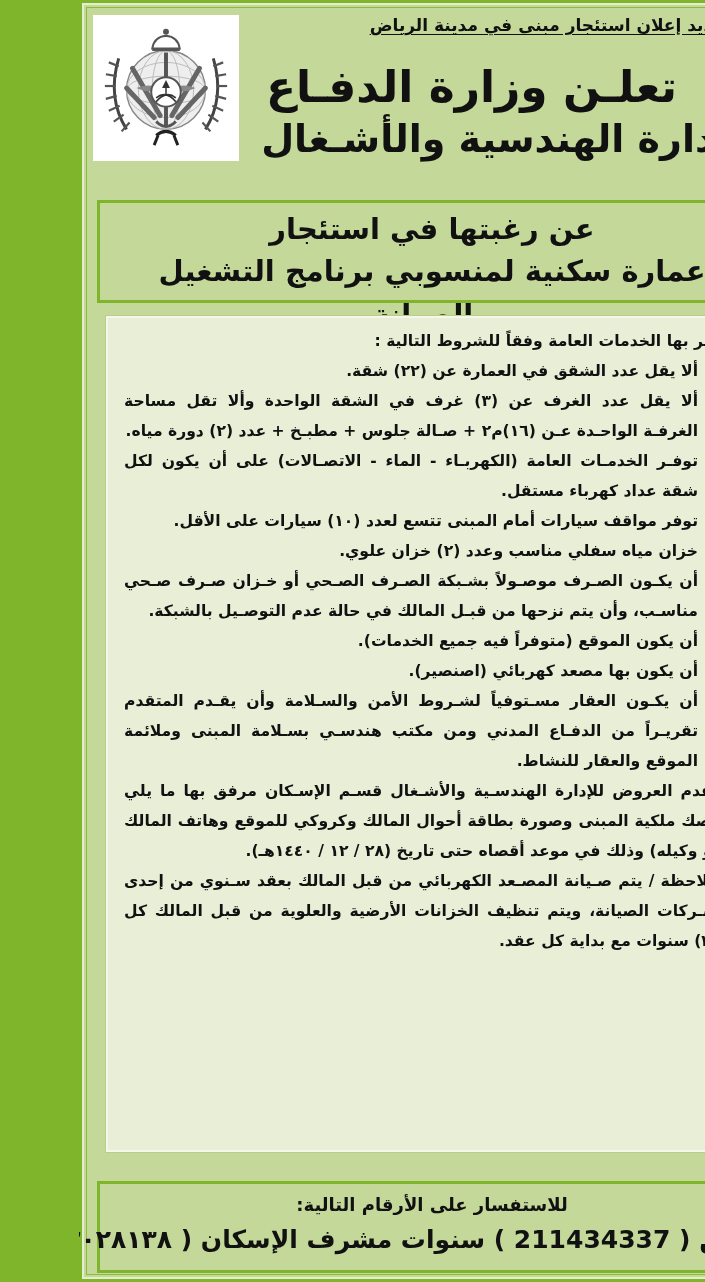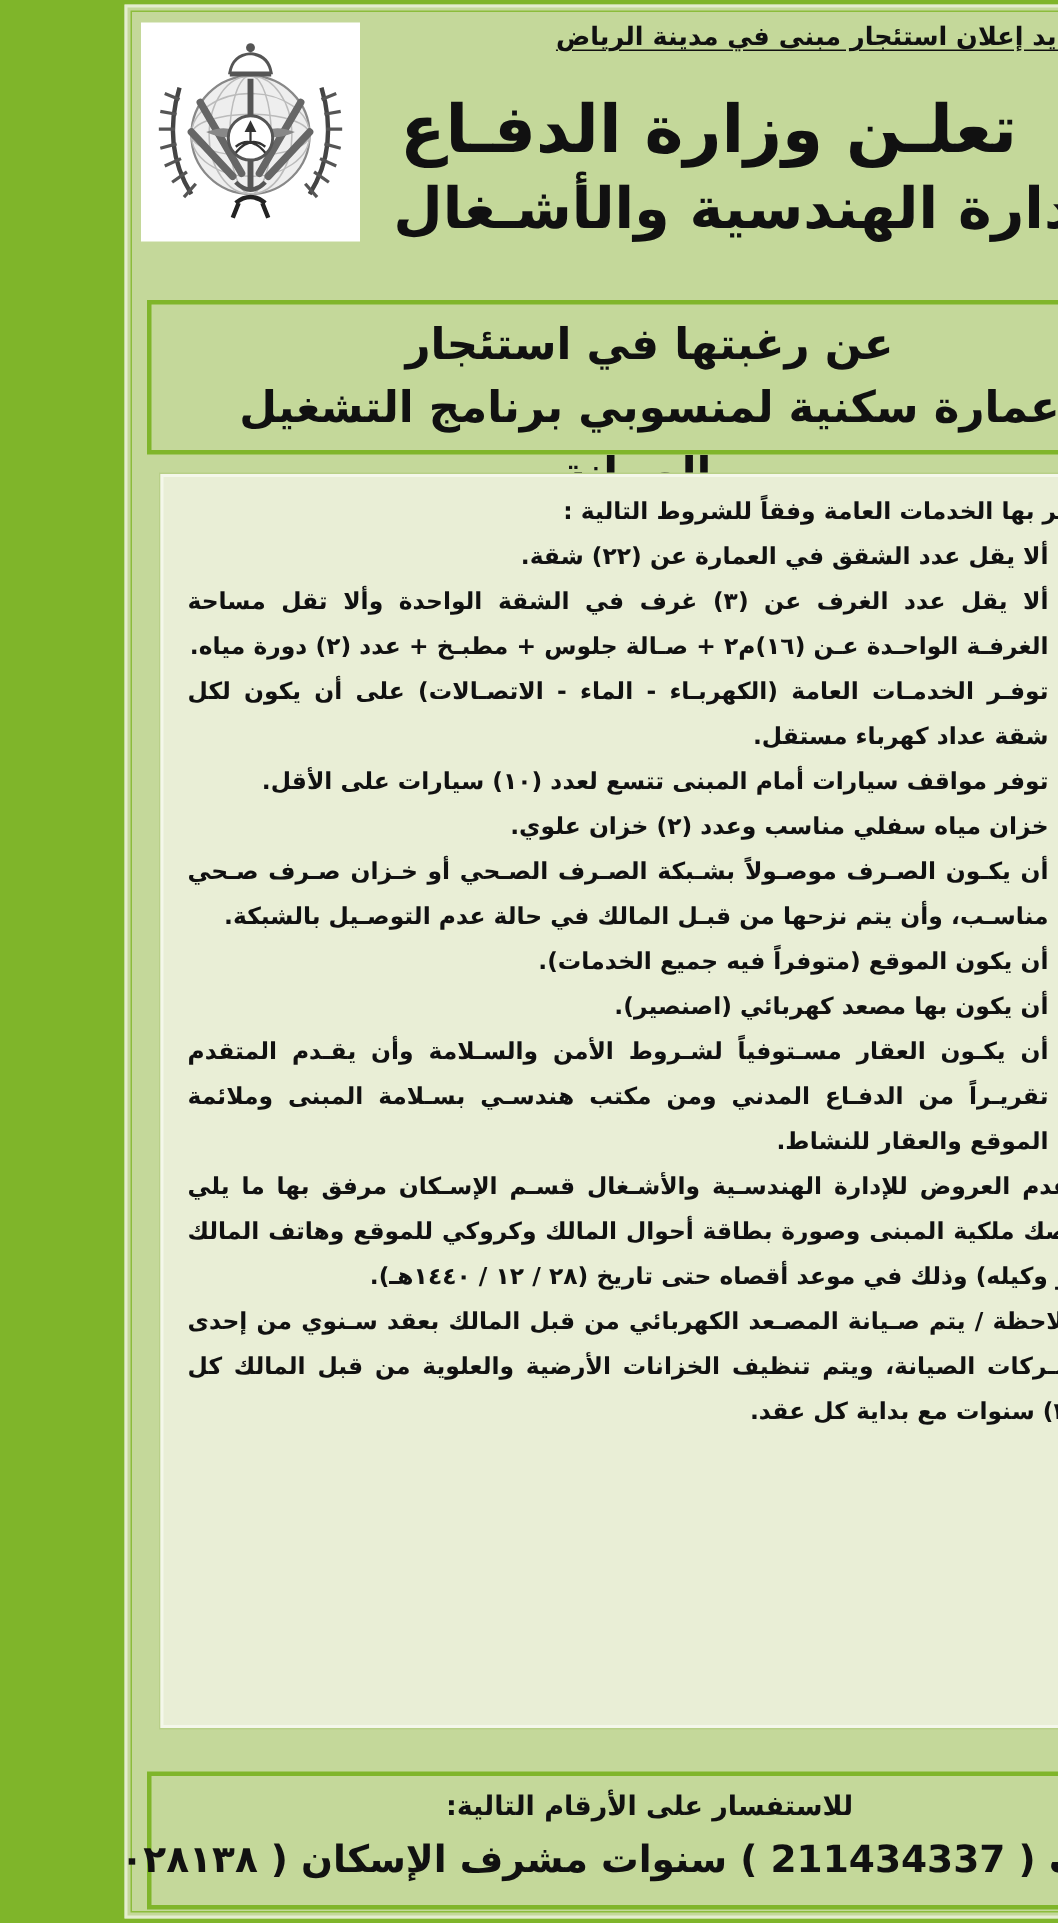--- a/index.html
+++ b/index.html
@@ -203,20 +203,20 @@
       </div>
       <div class="note">
         <span class="mark">×</span>
         <span class="ntext">ملاحظة / يتم صـيانة المصـعد الكهربائي من قبل المالك بعقد سـنوي من إحدى شـركات الصيانة، ويتم تنظيف الخزانات الأرضية والعلوية من قبل المالك كل (٣) سنوات مع بداية كل عقد.</span>
       </div>
     </div>
 
     <div class="contact">
       <div class="ask">للاستفسار على الأرقام التالية:</div>
       <div class="phones">
-        <span>هاتف</span>
+        <span>تعلـن</span>
         <span class="num">( 211434337 )</span>
         <span>سنوات مشرف الإسكان</span>
         <span class="num">( ٠٥٣٣٠٢٨١٣٨ )</span>
       </div>
     </div>
   </div>
 </div>
 
 </body></html>

